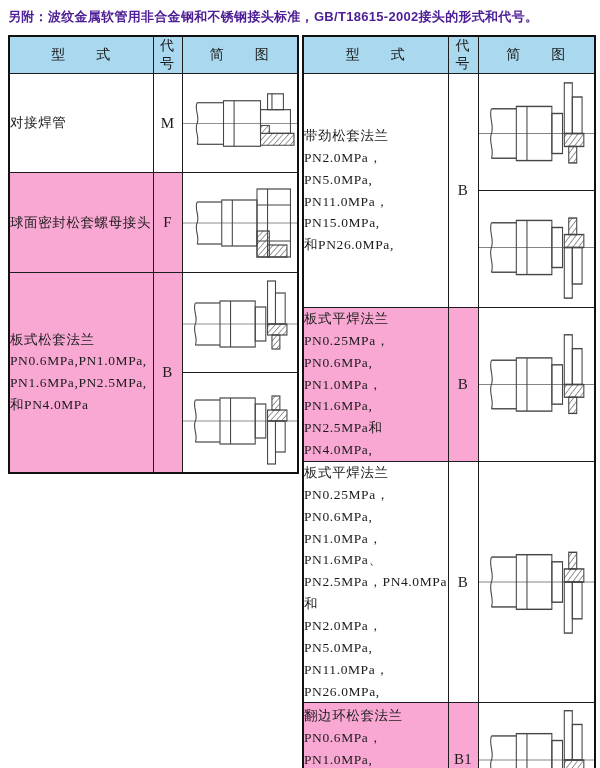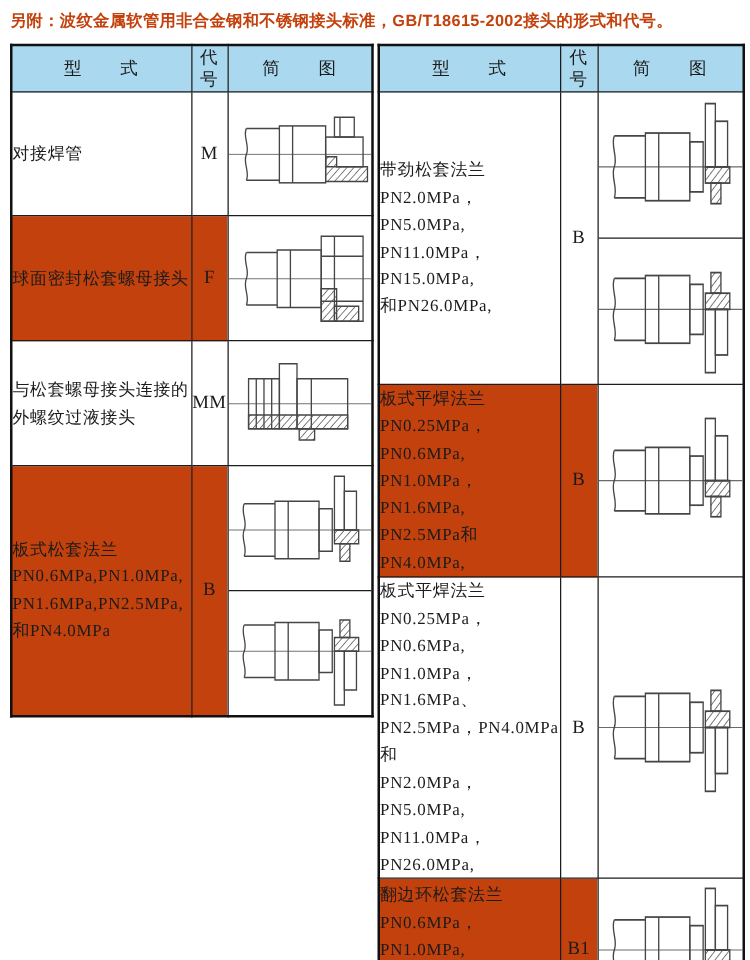--- a/index.html
+++ b/index.html
@@ -1,30 +1,30 @@
 <!DOCTYPE html>
 <html><head>
 <meta charset="utf-8">
 <style>
   html,body{margin:0;padding:0;background:#ffffff;}
   body{width:600px;height:768px;overflow:hidden;font-family:"Liberation Serif",serif;color:#1b1b1b;}
   .page{padding:6px 0 0 8px;}
-  .title{font-family:"Liberation Sans",sans-serif;font-weight:bold;font-size:13px;color:#c2410c;
+  .title{font-family:"Liberation Sans",sans-serif;font-weight:bold;font-size:13px;color:#4c1d95;
          letter-spacing:0.3px;margin:2px 0 9px 0;}
   .tables{display:flex;align-items:flex-start;}
   table.tbl{border-collapse:collapse;table-layout:fixed;}
   table.tbl.left{margin-right:3px;}
   table.tbl th, table.tbl td{border:1.6px solid #1c1c1c;padding:0;}
   table.tbl{border:2.4px solid #111;}
   th.hcell{background:#a9d8ef;font-weight:normal;font-size:14px;letter-spacing:1px;height:30px;}
   td.type{font-size:13.5px;line-height:1.62;letter-spacing:0.6px;vertical-align:middle;
           padding:4px 4px 4px 9px;white-space:pre-line;}
   td.code{font-size:15px;text-align:center;vertical-align:middle;letter-spacing:0.3px;}
   td.diag{vertical-align:middle;background:#fff;padding:0;}
-  td.hl{background:#c2410c;}
+  td.hl{background:#f9a8d4;}
   .dwrap{width:100%;display:flex;align-items:center;justify-content:center;}
   .dstack .dwrap + .dwrap{border-top:1.6px solid #1c1c1c;}
   svg.dg{display:block;width:100%;}
   .defs-hidden{position:absolute;width:0;height:0;overflow:hidden;}
 </style>
 </head>
 <body>
 
 <svg class="defs-hidden" aria-hidden="true">
   <defs>
@@ -178,32 +178,20 @@
           <td class="type hl">球面密封松套螺母接头</td>
           <td class="code hl">F</td>
           <td class="diag">
             <div class="dwrap">
                 <svg class="dg" viewBox="0 0 130 96" height="96" preserveAspectRatio="none">
                   <use href="#dg-f"></use>
                 </svg>
               </div>
           </td>
         </tr>
-        <tr style="height:100px">
-          <td class="type">与松套螺母接头连接的
-外螺纹过液接头</td>
-          <td class="code">MM</td>
-          <td class="diag">
-            <div class="dwrap">
-                <svg class="dg" viewBox="0 0 130 96" height="96" preserveAspectRatio="none">
-                  <use href="#dg-mm"></use>
-                </svg>
-              </div>
-          </td>
-        </tr>
         <tr style="height:200px">
           <td class="type hl">板式松套法兰
 PN0.6MPa,PN1.0MPa,
 PN1.6MPa,PN2.5MPa,
 和PN4.0MPa</td>
           <td class="code hl">B</td>
           <td class="diag dstack">
             <div class="dwrap">
                 <svg class="dg" viewBox="0 0 130 96" height="96" preserveAspectRatio="none">
                   <use href="#dg-flup"></use>

